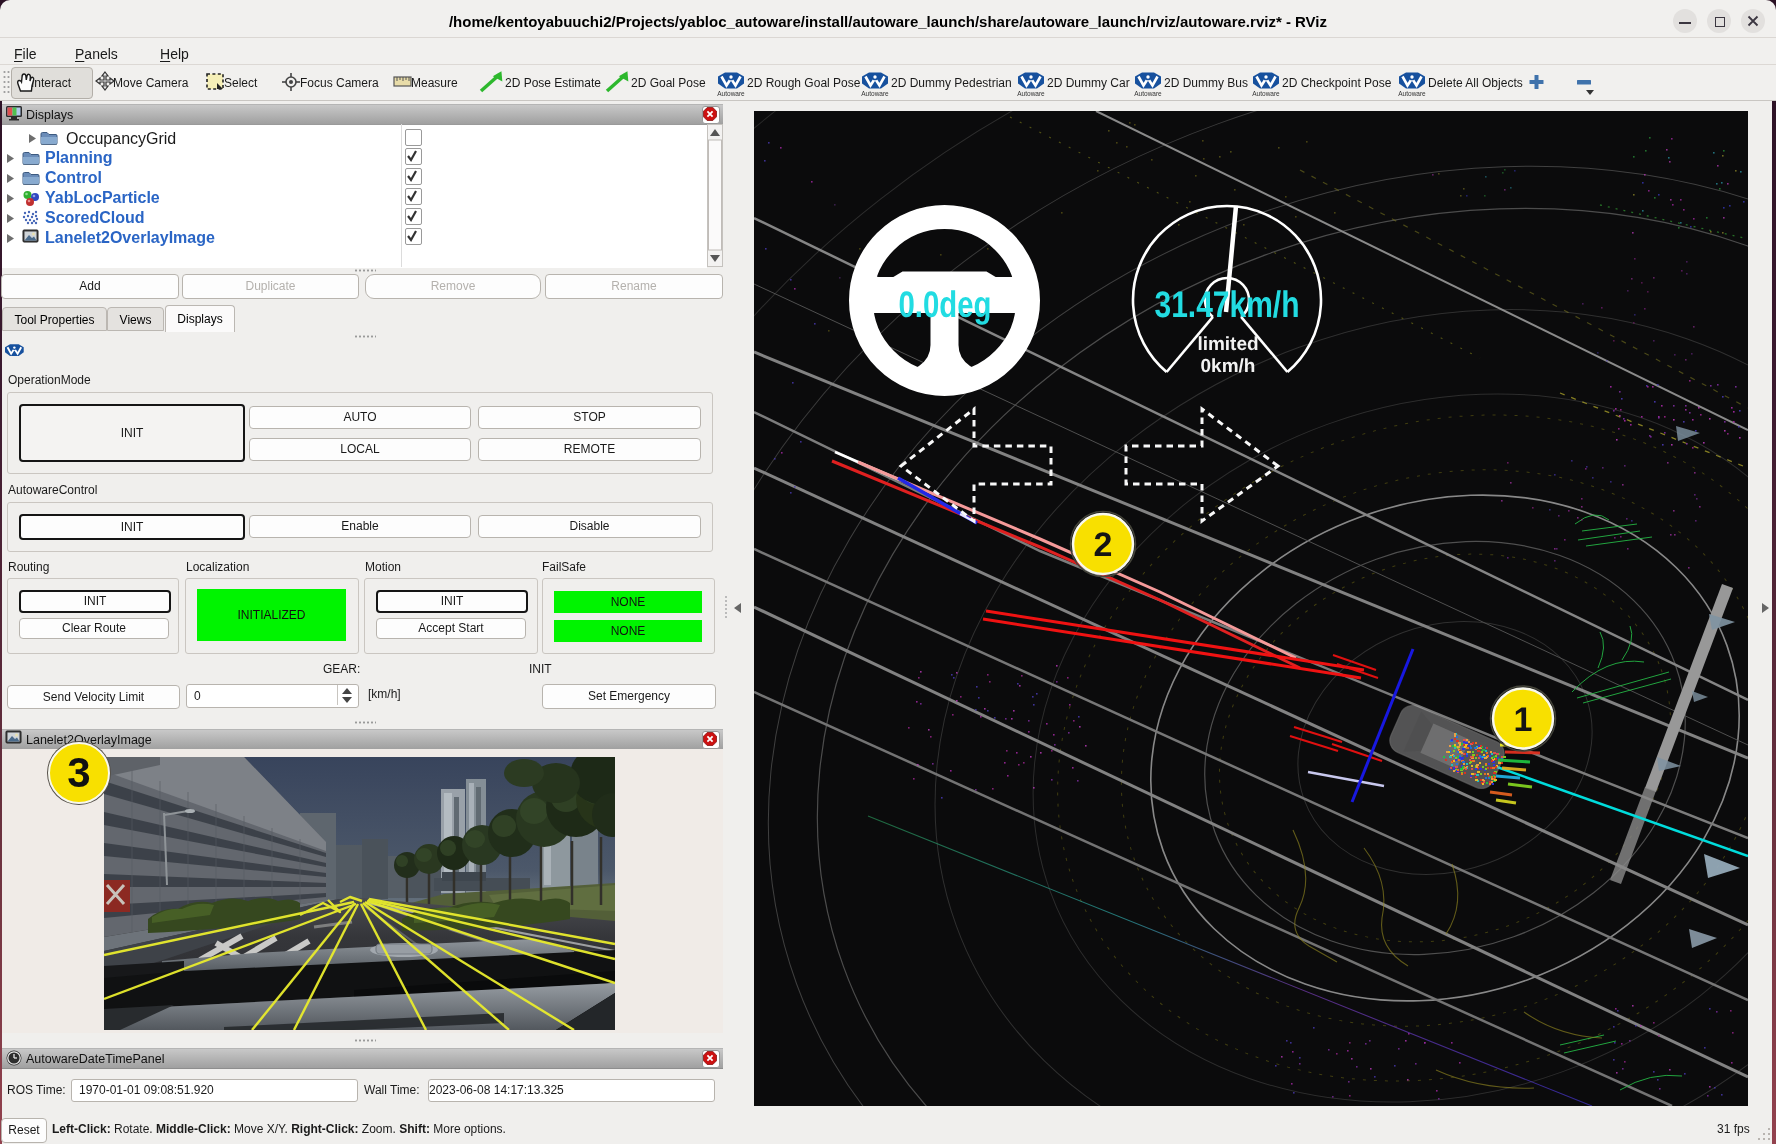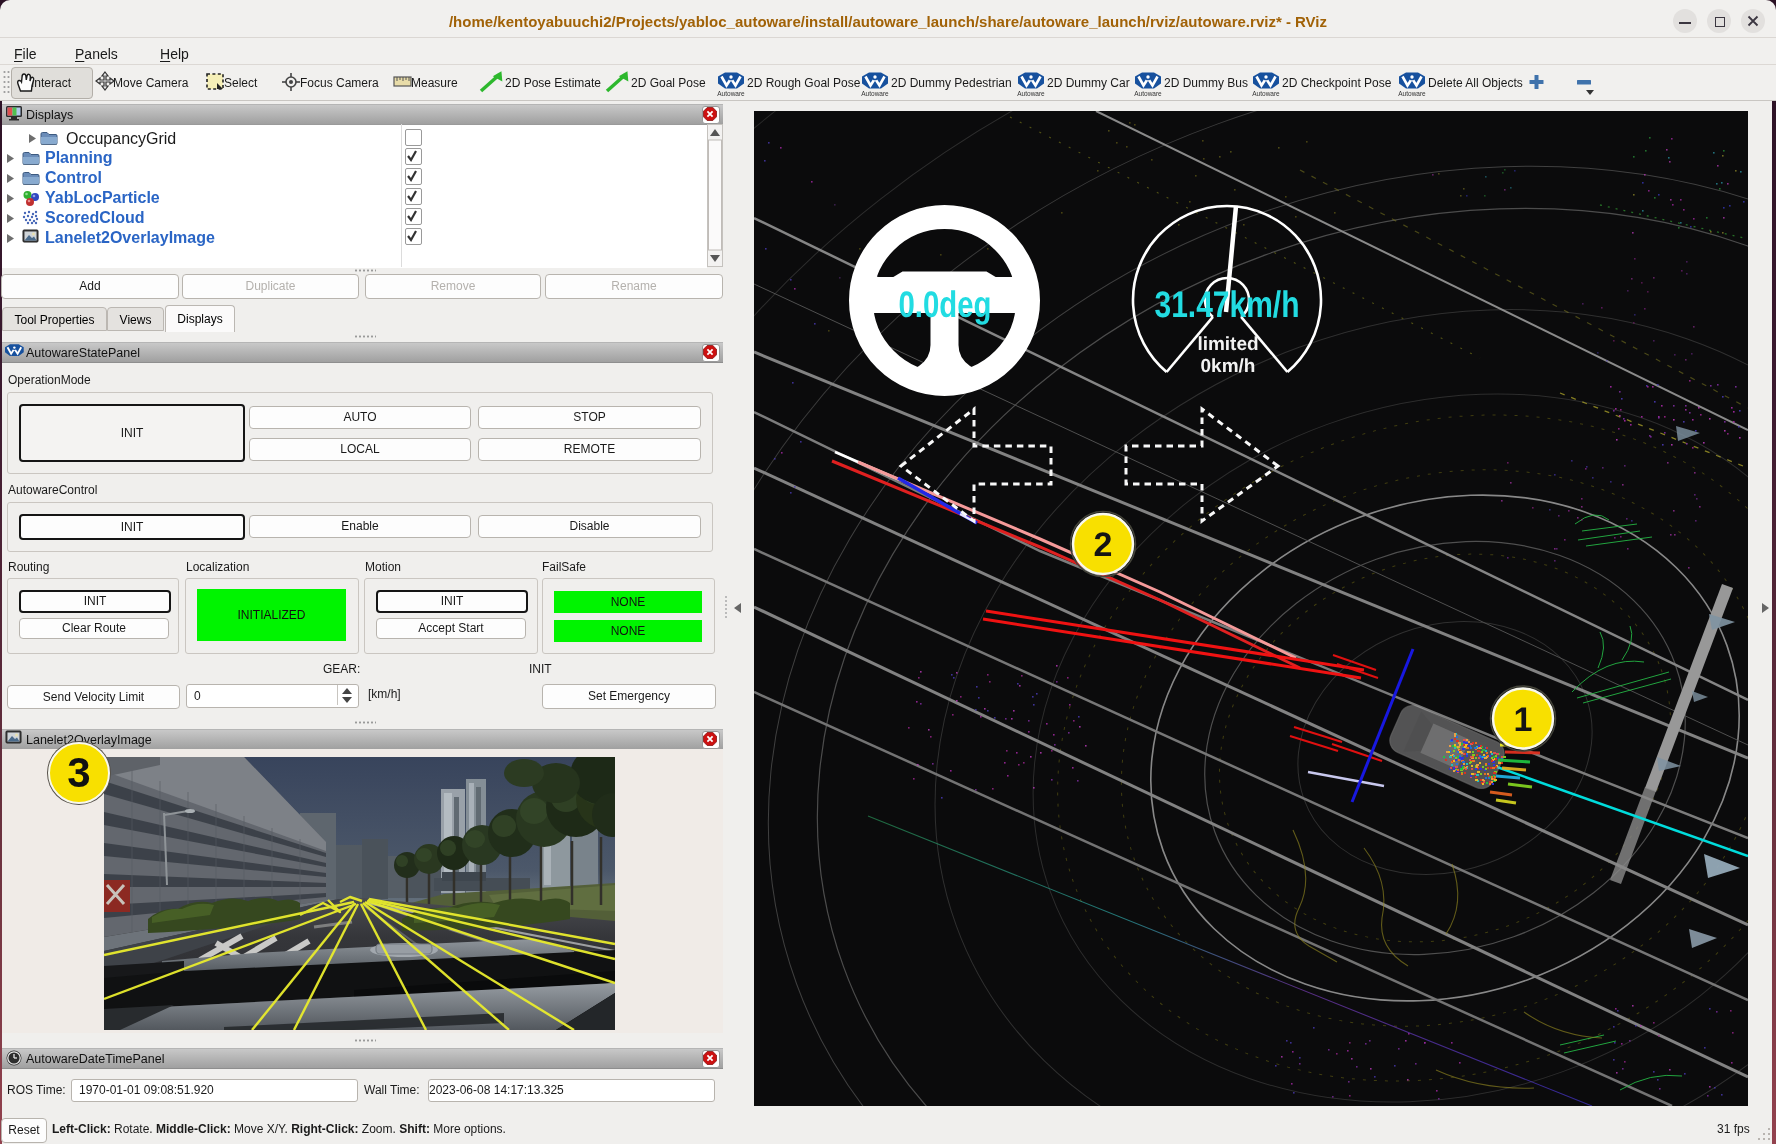--- a/index.html
+++ b/index.html
@@ -1,19 +1,19 @@
 <!DOCTYPE html>
 <html><head><meta charset="utf-8">
 <style>
 html,body{margin:0;padding:0;}
 #root{position:relative;width:1776px;height:1144px;background:linear-gradient(180deg,#2a1124 0%,#3c1a30 35%,#6e3340 75%,#93424e 100%);font-family:"Liberation Sans",sans-serif;overflow:hidden;}
 .abs{position:absolute;}
 #win{position:absolute;left:2px;top:2px;width:1770px;height:1142px;background:#f0efed;border-radius:10px 10px 0 0;}
 #titlebar{position:absolute;left:0;top:0;width:100%;height:37px;background:#f1f0ee;border-radius:10px 10px 0 0;border-bottom:1px solid #dbd7d3;}
-#title{position:absolute;left:0;right:0;top:13px;text-align:center;font-size:15px;font-weight:bold;color:#a16207;}
+#title{position:absolute;left:0;right:0;top:13px;text-align:center;font-size:15px;font-weight:bold;color:#000000;}
 .winbtn{position:absolute;top:9px;width:24px;height:24px;border-radius:50%;background:#e2e0de;color:#333;text-align:center;line-height:24px;font-size:13px;}
 #menubar{position:absolute;left:0;top:38px;width:100%;height:26px;background:#f1f0ee;border-bottom:1px solid #dcd8d4;font-size:14px;color:#1a1a1a;}
 .menuitem{position:absolute;top:8px;}
 .menuitem u{text-decoration:underline;text-underline-offset:2px;}
 #toolbar{position:absolute;left:0;top:65px;width:100%;height:35px;background:#f1f0ee;border-bottom:1px solid #c9c6c2;font-size:12px;color:#1a1a1a;}
 .tbtxt{position:absolute;top:11px;white-space:nowrap;}
 #interactbtn{position:absolute;left:11px;top:2px;width:80px;height:30px;background:#e0deda;border:1px solid #b3afa9;border-radius:4px;}
 
 .phead{position:absolute;left:2px;width:721px;height:19px;background:linear-gradient(#c8c8c8,#a0a0a0);border-top:1px solid #b5b5b5;border-bottom:1px solid #8e8e8e;font-size:12.5px;color:#111;}
 .phead .t{position:absolute;left:24px;top:3px;}
@@ -90,37 +90,28 @@
 <div id="treeicons"></div>
 <div class="cb" style="left:405px;top:129px;"></div>
 <div class="cb" style="left:405px;top:148px;"></div>
 <div class="cb" style="left:405px;top:168px;"></div>
 <div class="cb" style="left:405px;top:188px;"></div>
 <div class="cb" style="left:405px;top:208px;"></div>
 <div class="cb" style="left:405px;top:228px;"></div>
 <div class="dots6" style="left:354px;top:269px;"></div>
 <div class="btn" style="left:1px;top:274px;width:176px;height:23px;line-height:23px;">Add</div>
 <div class="btn dis" style="left:182px;top:274px;width:175px;height:23px;line-height:23px;">Duplicate</div>
-<div class="btn dis" style="left:365px;top:274px;width:174px;height:23px;line-height:23px;">Remove</div>
+<div class="btn dis" style="left:365px;top:274px;width:174px;height:23px;line-height:23px;border-radius:9px;">Remove</div>
 <div class="btn dis" style="left:545px;top:274px;width:176px;height:23px;line-height:23px;">Rename</div>
 
 <div class="abs" style="left:2px;top:307px;width:105px;height:24px;background:#e4e2df;border:1px solid #bbb7b2;box-sizing:border-box;border-radius:4px 4px 0 0;text-align:center;line-height:24px;font-size:12px;">Tool Properties</div>
 <div class="abs" style="left:107px;top:307px;width:57px;height:24px;background:#e4e2df;border:1px solid #bbb7b2;box-sizing:border-box;border-radius:4px 4px 0 0;text-align:center;line-height:24px;font-size:12px;">Views</div>
 <div class="abs" style="left:165px;top:305px;width:70px;height:27px;background:#fbfafa;border:1px solid #bbb7b2;border-bottom:none;box-sizing:border-box;border-radius:4px 4px 0 0;text-align:center;line-height:26px;font-size:12px;">Displays</div>
 <div class="dots6" style="left:354px;top:335px;"></div>
 
-<div class="phead" style="top:342px;">
-      <div class="t">AutowareStatePanel</div>
-      <div class="closebtn">
-        <svg width="14" height="14" viewBox="0 0 14 14" style="position:absolute;left:0px;top:0px;">
-          <polygon points="4.2,0.5 9.8,0.5 13.5,4.2 13.5,9.8 9.8,13.5 4.2,13.5 0.5,9.8 0.5,4.2" fill="#cc1111" stroke="#881111" stroke-width="0.8"></polygon>
-          <path d="M4.4,4.4 L9.6,9.6 M9.6,4.4 L4.4,9.6" stroke="#fff" stroke-width="1.8"></path>
-        </svg>
-      </div>
-    </div>
 <div class="lbl" style="left:8px;top:373px;">OperationMode</div>
 <div class="grp" style="left:7px;top:392px;width:704px;height:80px;"></div>
 <div class="btn dark" style="left:19px;top:404px;width:222px;height:54px;line-height:54px;background:#f4f3f2;">INIT</div>
 <div class="btn" style="left:249px;top:406px;width:220px;height:21px;line-height:21px;">AUTO</div>
 <div class="btn" style="left:478px;top:406px;width:221px;height:21px;line-height:21px;">STOP</div>
 <div class="btn" style="left:249px;top:438px;width:220px;height:21px;line-height:21px;">LOCAL</div>
 <div class="btn" style="left:478px;top:438px;width:221px;height:21px;line-height:21px;">REMOTE</div>
 <div class="lbl" style="left:8px;top:483px;">AutowareControl</div>
 <div class="grp" style="left:7px;top:502px;width:704px;height:48px;"></div>
 <div class="btn dark" style="left:19px;top:514px;width:222px;height:22px;line-height:22px;">INIT</div>

